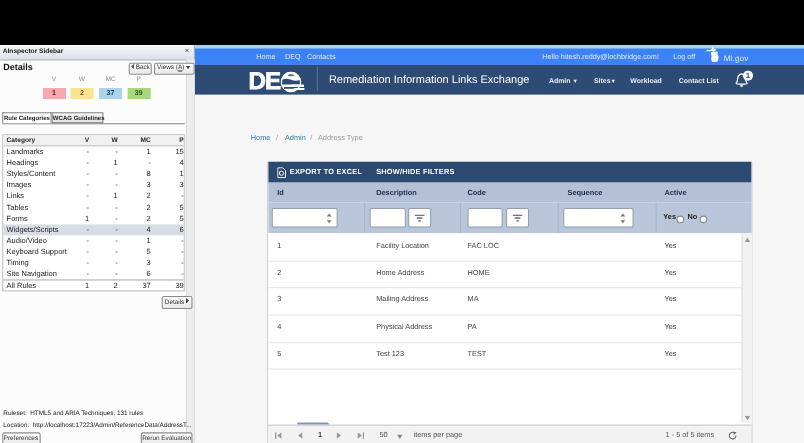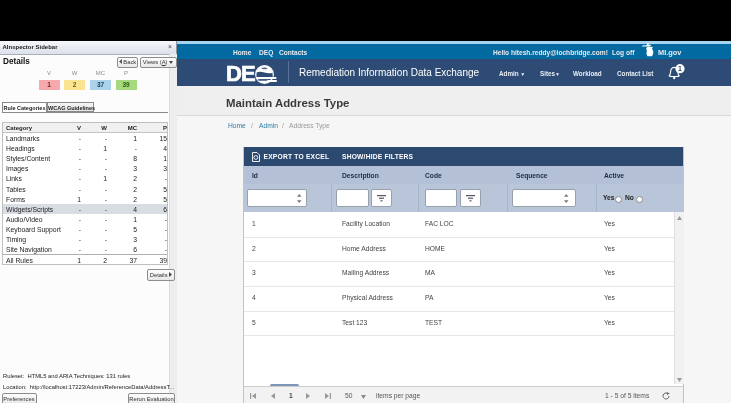--- a/index.html
+++ b/index.html
@@ -4,21 +4,21 @@
 <style>
 html,body{margin:0;padding:0;}
 body{font-family:"Liberation Sans",sans-serif;}
 #stage{position:relative;width:731px;height:403px;overflow:hidden;background:#f6f6f6;}
 .abs{position:absolute;}
 #stage span,#stage div{white-space:nowrap;}
 
 #black{left:0;top:0;width:731px;height:41px;background:#000;}
 
 #blueline{left:177px;top:41px;width:554px;height:3px;background:#a5d4f0;}
-#slatebar{left:177px;top:44px;width:554px;height:15px;background:#0369a1;color:#e9e9ec;font-size:6.6px;font-weight:bold;}
+#slatebar{left:177px;top:44px;width:554px;height:15px;background:#3b82f6;color:#e9e9ec;font-size:6.6px;}
 #slatebar .lnk{position:absolute;top:4.5px;}
 #navbar{left:177px;top:59px;width:554px;height:27px;background:#2d4b74;color:#fff;}
 #navbar .mi{position:absolute;top:11px;font-size:6.3px;font-weight:bold;color:#e9edf4;}
 #headband{left:177px;top:86px;width:554px;height:29px;background:#efefef;border-bottom:1px solid #d8d8d8;}
 #headband h1{margin:0;position:absolute;left:49px;top:10.5px;font-size:11.4px;font-weight:bold;color:#3b3b3b;}
 #crumbs{left:177px;top:122px;width:554px;height:10px;font-size:6.7px;color:#999;}
 #crumbs span{position:absolute;top:0;}
 .teal{color:#2f7da5;}
 
 #grid{left:244px;top:147px;width:439px;height:256px;background:#fff;}
@@ -76,36 +76,33 @@
     <span style="position:absolute;left:49px;top:2px;font-size:22px;font-weight:bold;letter-spacing:-1px;color:#fff;-webkit-text-stroke:0.7px #fff;">DE</span>
     <svg style="position:absolute;left:78px;top:6px;" width="23" height="20" viewBox="0 0 23 20">
       <circle cx="9.5" cy="9.5" r="9.4" fill="#fff"></circle>
       <path d="M1.6 7.4 Q5 5.9 9.5 7.5 Q14 9 17.5 7.7 L17.7 11.9 L1.4 11.9 Z" fill="#2d4b74"></path>
       <path d="M6.3 3.3 Q9.5 1.7 12.7 3.3 Q11.2 4.8 9.5 4.1 Q7.8 4.8 6.3 3.3 Z" fill="#2d4b74" opacity="0.85"></path>
       <rect x="3.2" y="14.1" width="12.6" height="1.6" fill="#2d4b74"></rect>
       <rect x="10" y="11.9" width="11.5" height="2.2" rx="1" fill="#fff"></rect>
       <rect x="12" y="15.1" width="10" height="1.8" rx="0.9" fill="#fff"></rect>
     </svg>
     <div style="position:absolute;left:110.5px;top:2px;width:1px;height:22px;background:#55719c;"></div>
-    <span style="position:absolute;left:122px;top:8px;font-size:10px;color:#fff;">Remediation Information Data Exchange</span>
+    <span style="position:absolute;left:122px;top:8px;font-size:10px;color:#fff;">Remediation Information Links Exchange</span>
     <span class="mi" style="left:322px;">Admin <span style="font-size:5px;">▼</span></span>
     <span class="mi" style="left:363px;">Sites<span style="font-size:5px;">▼</span></span>
     <span class="mi" style="left:396px;">Workload</span>
     <span class="mi" style="left:440px;">Contact List</span>
     <svg style="position:absolute;left:488px;top:5px;" width="21" height="17" viewBox="0 0 21 17">
       <path d="M7 12.5 C4 12.5 3.8 11.8 4.8 10.8 C5.8 9.8 5.3 6.5 6.3 5 C7.1 3.8 8 3.3 9.2 3.3 C10.4 3.3 11.3 3.8 12.1 5 C13.1 6.5 12.6 9.8 13.6 10.8 C14.6 11.8 14.4 12.5 11.4 12.5 Z" fill="none" stroke="#fff" stroke-width="1.2"></path>
       <circle cx="9.2" cy="14" r="1.2" fill="#fff"></circle>
       <circle cx="15" cy="4.7" r="4.6" fill="#fff"></circle>
       <text x="15" y="7.2" text-anchor="middle" font-size="7" font-weight="bold" fill="#2d4b74" font-family="Liberation Sans">1</text>
     </svg>
   </div>
 
-  <div id="headband" class="abs">
-      <h1>Maintain Address Type</h1>
-    </div>
 
   <div id="crumbs" class="abs">
     <span class="teal" style="left:51px;">Home</span>
     <span style="left:74px;">/</span>
     <span class="teal" style="left:82px;">Admin</span>
     <span style="left:105px;">/</span>
     <span style="left:112px;">Address Type</span>
   </div>
 
   <div id="gridbL" class="abs"></div>

